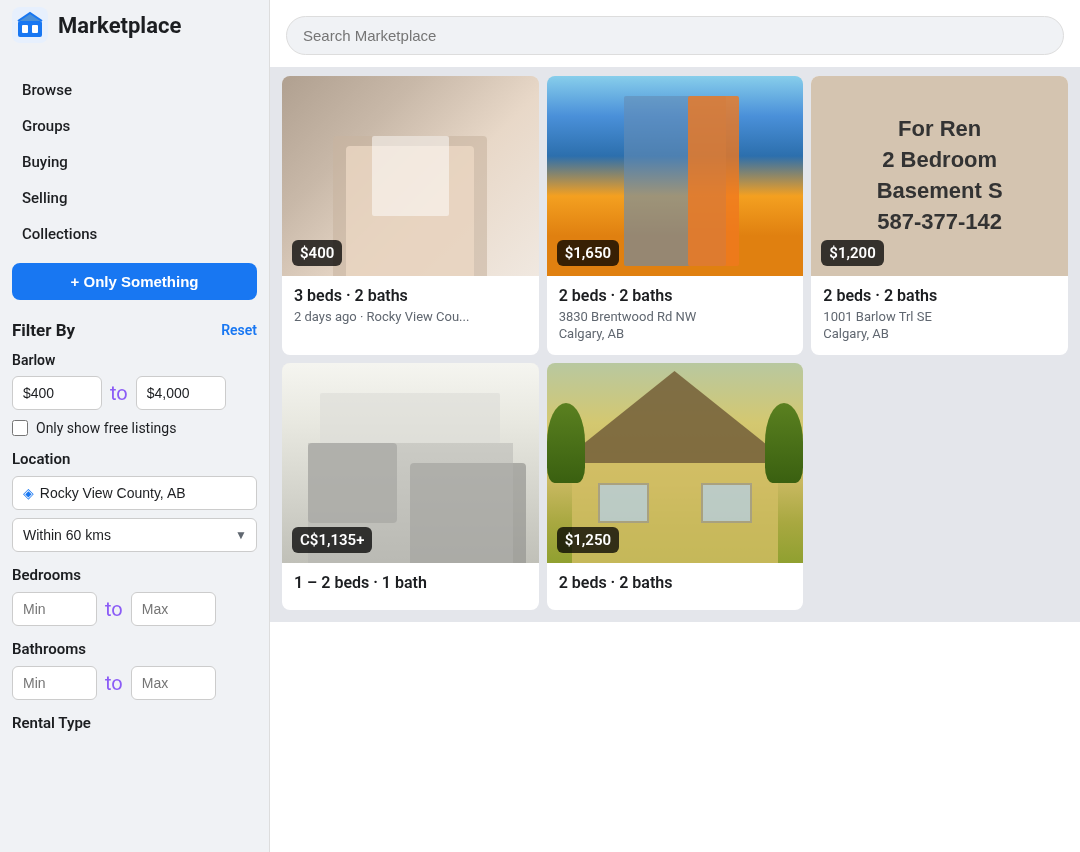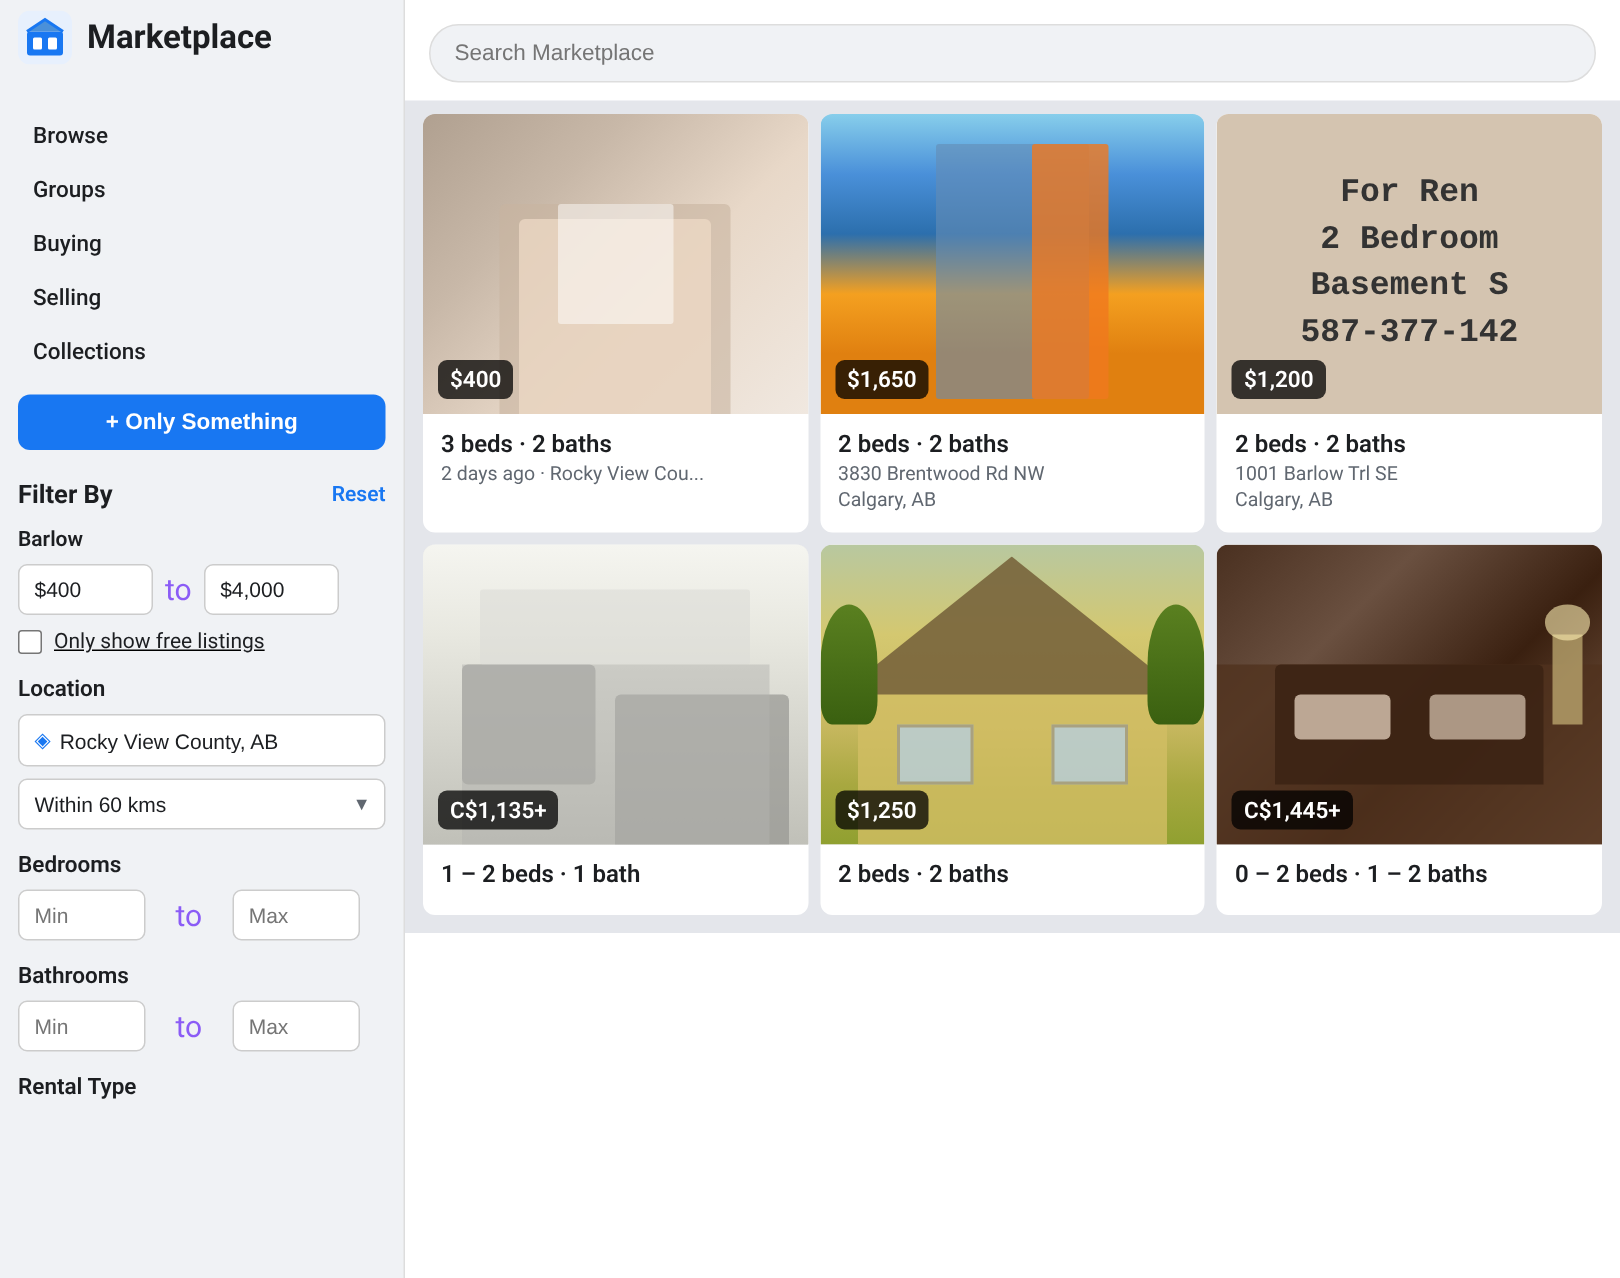--- a/index.html
+++ b/index.html
@@ -84,21 +84,20 @@
       background: white;
       color: #1c1e21;
     }
     .price-sep { font-size: 20px; color: #8b5cf6; }
 
     .checkbox-row {
       display: flex;
       align-items: center;
       gap: 8px;
       margin-bottom: 14px;
-      text-decoration: underline;
     }
     .checkbox-row input { width: 16px; height: 16px; cursor: pointer; }
     .checkbox-label { font-size: 14px; color: #1c1e21; }
 
     .location-input-wrap {
       display: flex;
       align-items: center;
       gap: 6px;
       border: 1px solid #ccc;
       border-radius: 6px;
@@ -137,21 +136,21 @@
       top: 50%;
       transform: translateY(-50%);
       pointer-events: none;
       color: #606770;
       font-size: 12px;
     }
 
     .bedroom-row, .bathroom-row {
       display: flex;
       align-items: center;
-      gap: 20px;
+      gap: 8px;
       margin-bottom: 14px;
     }
     .range-input {
       border: 1px solid #ccc;
       border-radius: 6px;
       padding: 8px 10px;
       font-size: 14px;
       width: 85px;
       background: white;
       color: #606770;
@@ -212,21 +211,21 @@
     .listing-img-placeholder {
       width: 100%;
       height: 100%;
       object-fit: cover;
     }
 
     
     .img-1 { background: linear-gradient(135deg, #b0a090 0%, #c8b8a8 30%, #e8d8c8 60%, #f0e8e0 100%); }
     .img-2 { background: linear-gradient(180deg, #87CEEB 0%, #4a90d9 20%, #2c6fad 40%, #f4a020 60%, #e08010 80%); }
     .img-3 { background: #d4c4b0; display: flex; align-items: center; justify-content: center; }
-    .img-3-text { font-family: Liberation Mono, monospace; font-size: 22px; font-weight: bold; color: #333; line-height: 1.4; text-align: center; padding: 10px; }
+    .img-3-text { font-family: Liberation Sans, sans-serif; font-size: 22px; font-weight: bold; color: #333; line-height: 1.4; text-align: center; padding: 10px; }
     .img-4 { background: linear-gradient(180deg, #f5f5f0 0%, #e8e8e0 30%, #c8c8c0 60%, #a8a8a0 100%); }
     .img-5 { background: linear-gradient(180deg, #b8c8a0 0%, #d4c870 30%, #c8b860 60%, #a8a840 80%, #90a030 100%); }
     .img-6 { background: linear-gradient(135deg, #4a3020 0%, #6a5040 30%, #3a2010 60%, #8a6850 100%); }
 
     
     .img-1::before { content: ''; position: absolute; bottom: 0; left: 20%; width: 60%; height: 70%; background: rgba(200,180,160,0.6); border-radius: 4px 4px 0 0; }
     .img-4::after { content: ''; position: absolute; bottom: 0; left: 10%; width: 80%; height: 60%; background: rgba(180,180,175,0.5); }
 
     .price-badge {
       position: absolute;
@@ -424,35 +423,15 @@
           <div style="position:absolute;bottom:40%;left:0%;width:15%;height:40%;background:linear-gradient(180deg,#5a8020,#3a6010);border-radius:50% 50% 20% 20%;"></div>
           <div style="position:absolute;bottom:40%;right:0%;width:15%;height:40%;background:linear-gradient(180deg,#5a8020,#3a6010);border-radius:50% 50% 20% 20%;"></div>
         </div>
         <div class="price-badge">$1,250</div>
       </div>
       <div class="listing-info">
         <div class="listing-beds">2 beds · 2 baths</div>
       </div>
     </div>
 
-    <div class="listing-card">
-      <div class="listing-img-wrap">
-        <div class="listing-img-placeholder img-6" style="position:relative;width:100%;height:100%;">
-
-          <div style="position:absolute;bottom:0;left:0;width:100%;height:60%;background:rgba(80,50,30,0.8);"></div>
-
-          <div style="position:absolute;bottom:20%;left:15%;width:70%;height:40%;background:rgba(60,35,20,0.9);border-radius:4px 4px 0 0;"></div>
-
-          <div style="position:absolute;bottom:35%;left:20%;width:25%;height:15%;background:rgba(220,200,180,0.8);border-radius:4px;"></div>
-          <div style="position:absolute;bottom:35%;right:20%;width:25%;height:15%;background:rgba(200,180,160,0.8);border-radius:4px;"></div>
-
-          <div style="position:absolute;bottom:40%;right:5%;width:8%;height:30%;background:rgba(200,180,120,0.7);"></div>
-          <div style="position:absolute;bottom:68%;right:3%;width:12%;height:12%;background:rgba(255,240,180,0.6);border-radius:50%;"></div>
-        </div>
-        <div class="price-badge">C$1,445+</div>
-      </div>
-      <div class="listing-info">
-        <div class="listing-beds">0 – 2 beds · 1 – 2 baths</div>
-      </div>
-    </div>
 
   </div>
 </main>
 
 </body></html>

